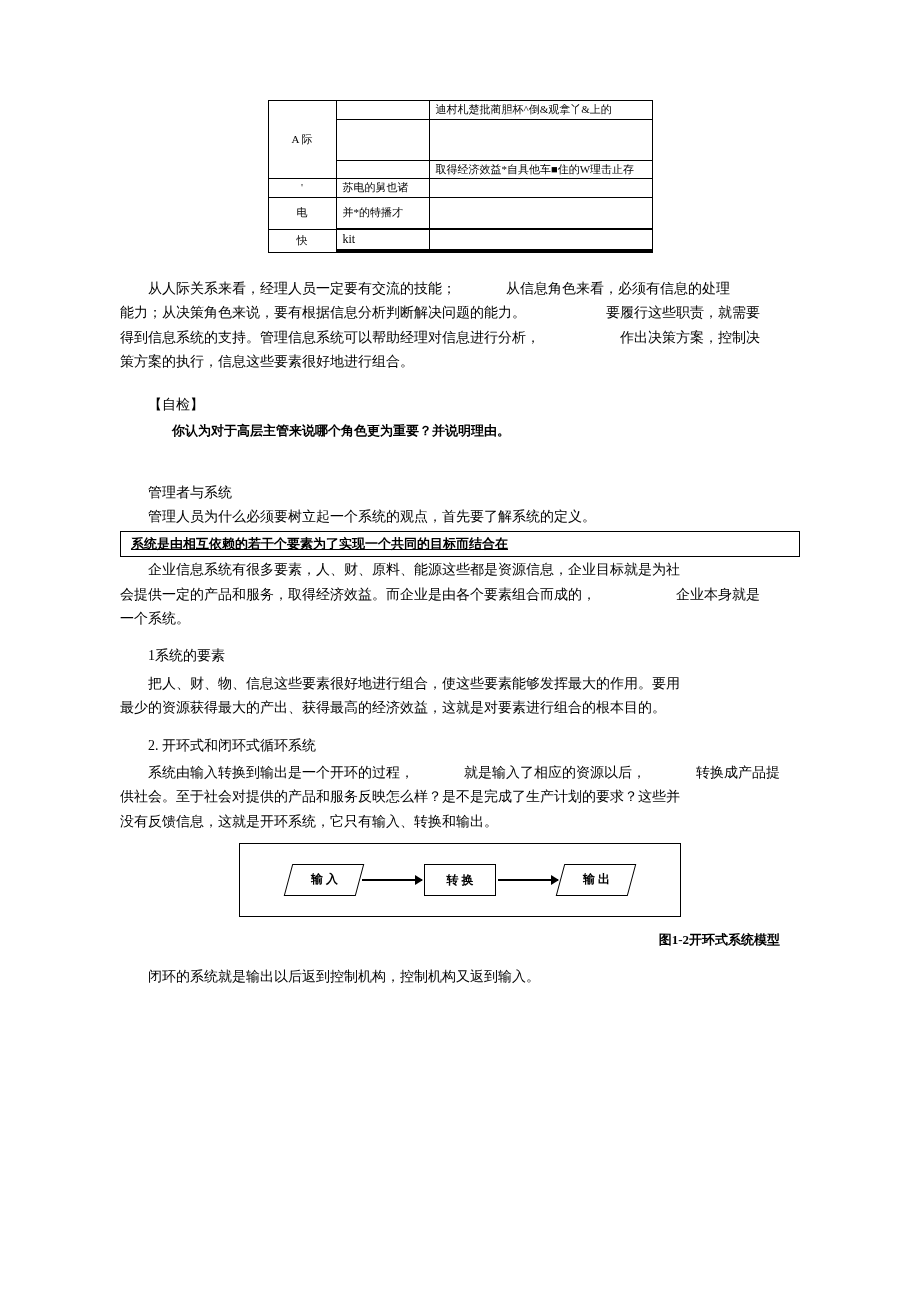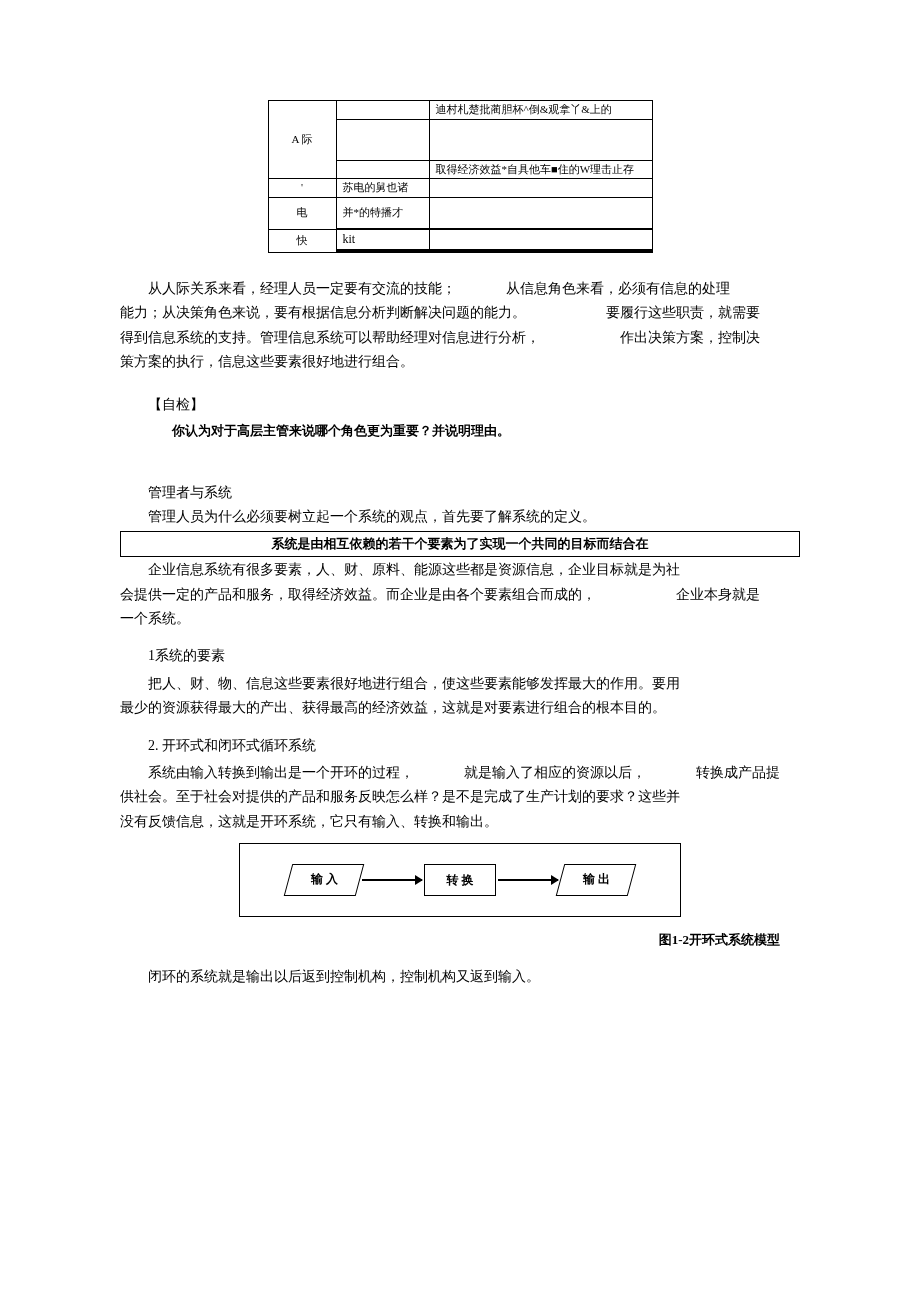--- a/index.html
+++ b/index.html
@@ -45,21 +45,21 @@
       text-indent: 4em;
       margin-top: 5px;
     }
     .def-box {
       border: 1px solid #000;
       padding: 2px 10px;
       font-size: 13px;
       font-weight: bold;
       margin: 2px 0;
     }
-    .def-box .line1 { text-align: center; }
+    .def-box .line1 { text-align: left; text-decoration: underline; }
     .def-box .line2 { text-indent: 5em; }
     .diagram-wrap {
       border: 1px solid #000;
       width: 420px;
       margin: 10px auto;
       padding: 20px 10px;
       display: flex;
       align-items: center;
       justify-content: center;
       gap: 0;

